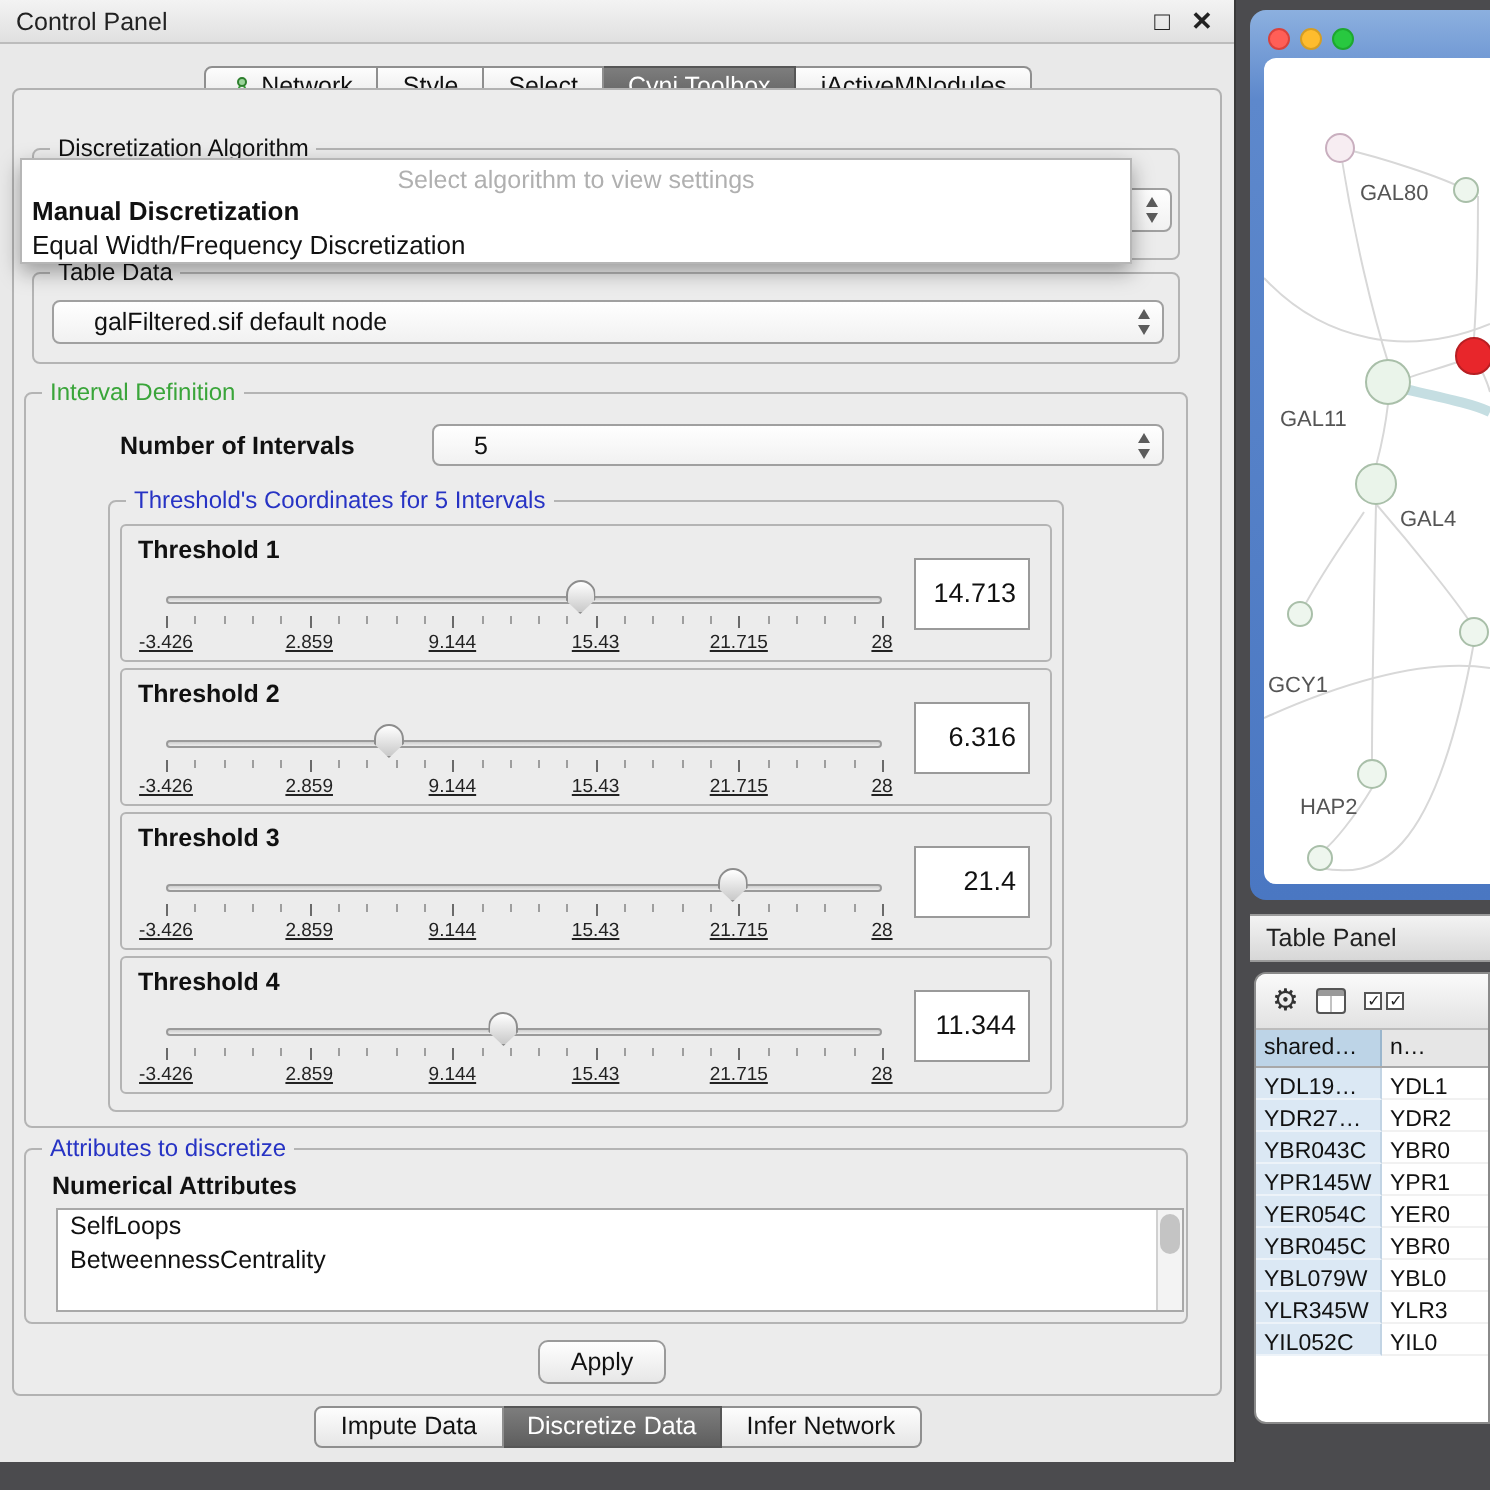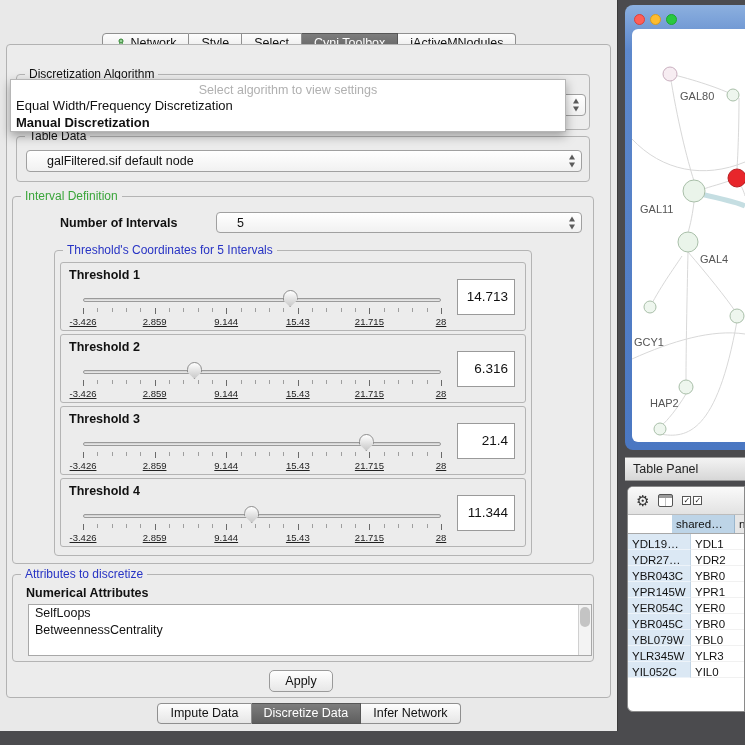--- a/index.html
+++ b/index.html
@@ -96,36 +96,41 @@
   .tablewin { position:absolute; left:627px; top:486px; width:118px; height:226px; background:#fff;
     border:1px solid #8a8a8a; border-radius:6px 0 0 6px; overflow:hidden; }
   .tp-toolbar { height:28px; background:linear-gradient(#fafafa,#e2e2e2); border-bottom:1px solid #bcbcbc;
     display:flex; align-items:center; gap:9px; padding-left:8px; }
   .icon-gear { font-size:15px; color:#333; line-height:1; }
   .icon-table { width:15px; height:13px; border:1px solid #555; border-radius:2px; background-color:#fff;
     background-image:linear-gradient(#9a9a9a 0 3px, transparent 3px),
       linear-gradient(90deg, transparent 0 6px, #c2c2c2 6px 7px, transparent 7px); }
   .cbpair { display:flex; gap:2px; }
   .cb { width:9px; height:9px; border:1px solid #555; background:#fff; font-size:8px; line-height:8px; text-align:center; color:#222; }
-  .thead { display:flex; height:19px; border-bottom:1px solid #a8a8a8; font-size:11.5px; color:#111;padding-left:44px; }
+  .thead { display:flex; height:19px; border-bottom:1px solid #a8a8a8; font-size:11.5px; color:#111; }
   .th1 { width:63px; background:#bdd4e7; border-right:1px solid #9ab6cd; padding-left:4px; line-height:18px; overflow:hidden; white-space:nowrap; }
   .th2 { flex:1; background:#e6e6e6; padding-left:4px; line-height:18px; overflow:hidden; white-space:nowrap; }
   .trow { display:flex; height:16px; font-size:11.5px; color:#111; }
   .tcell { line-height:20px; padding-left:4px; overflow:hidden; white-space:nowrap; }
   .tcell.c0 { width:63px; background:#dbe8f4; border-right:1px solid #c2d4e4; border-bottom:1px solid #edf3f9; }
   .tcell.c1 { flex:1; background:#fff; border-bottom:1px solid #f1f1f1; }
 
   .net-tab-icon { width:12px; height:12px; }
 </style>
 </head>
 <body>
 
 <div id="app">
 
   <div class="cp">
+    <div class="cp-titlebar">
+      <span class="cp-title">Control Panel</span>
+      <span class="win-btn min">□</span>
+      <span class="win-btn close">✕</span>
+    </div>
 
     <div class="tabbar top">
       <div class="tabgroup">
         <div class="tab">
           <svg class="net-tab-icon" viewBox="0 0 12 12">
             <line x1="3" y1="9" x2="6" y2="3" stroke="#3aa03a" stroke-width="1"></line>
             <line x1="9" y1="9" x2="6" y2="3" stroke="#3aa03a" stroke-width="1"></line>
             <circle cx="3" cy="9" r="2" fill="#57b957" stroke="#2d7f2d"></circle>
             <circle cx="9" cy="9" r="2" fill="#57b957" stroke="#2d7f2d"></circle>
             <circle cx="6" cy="3" r="2" fill="#9ad49a" stroke="#2d7f2d"></circle>
@@ -151,22 +156,22 @@
 
     <div class="grp" style="left:16px; top:74px; width:574px; height:56px;">
       <span class="grp-title">Discretization Algorithm</span>
     </div>
     <div class="combo" style="left:26px; top:94px; width:560px;">
       <span class="stepper"></span>
     </div>
 
     <div class="popup">
       <div class="popup-prompt">Select algorithm to view settings</div>
+      <div class="popup-opt bold">Manual Discretization</div>
       <div class="popup-opt">Equal Width/Frequency Discretization</div>
-      <div class="popup-opt bold">Manual Discretization</div>
     </div>
 
     <div class="grp" style="left:16px; top:136px; width:574px; height:46px;">
       <span class="grp-title">Table Data</span>
     </div>
     <div class="combo" style="left:26px; top:150px; width:556px;">
       <span>galFiltered.sif default node</span>
       <span class="stepper"></span>
     </div>
 

